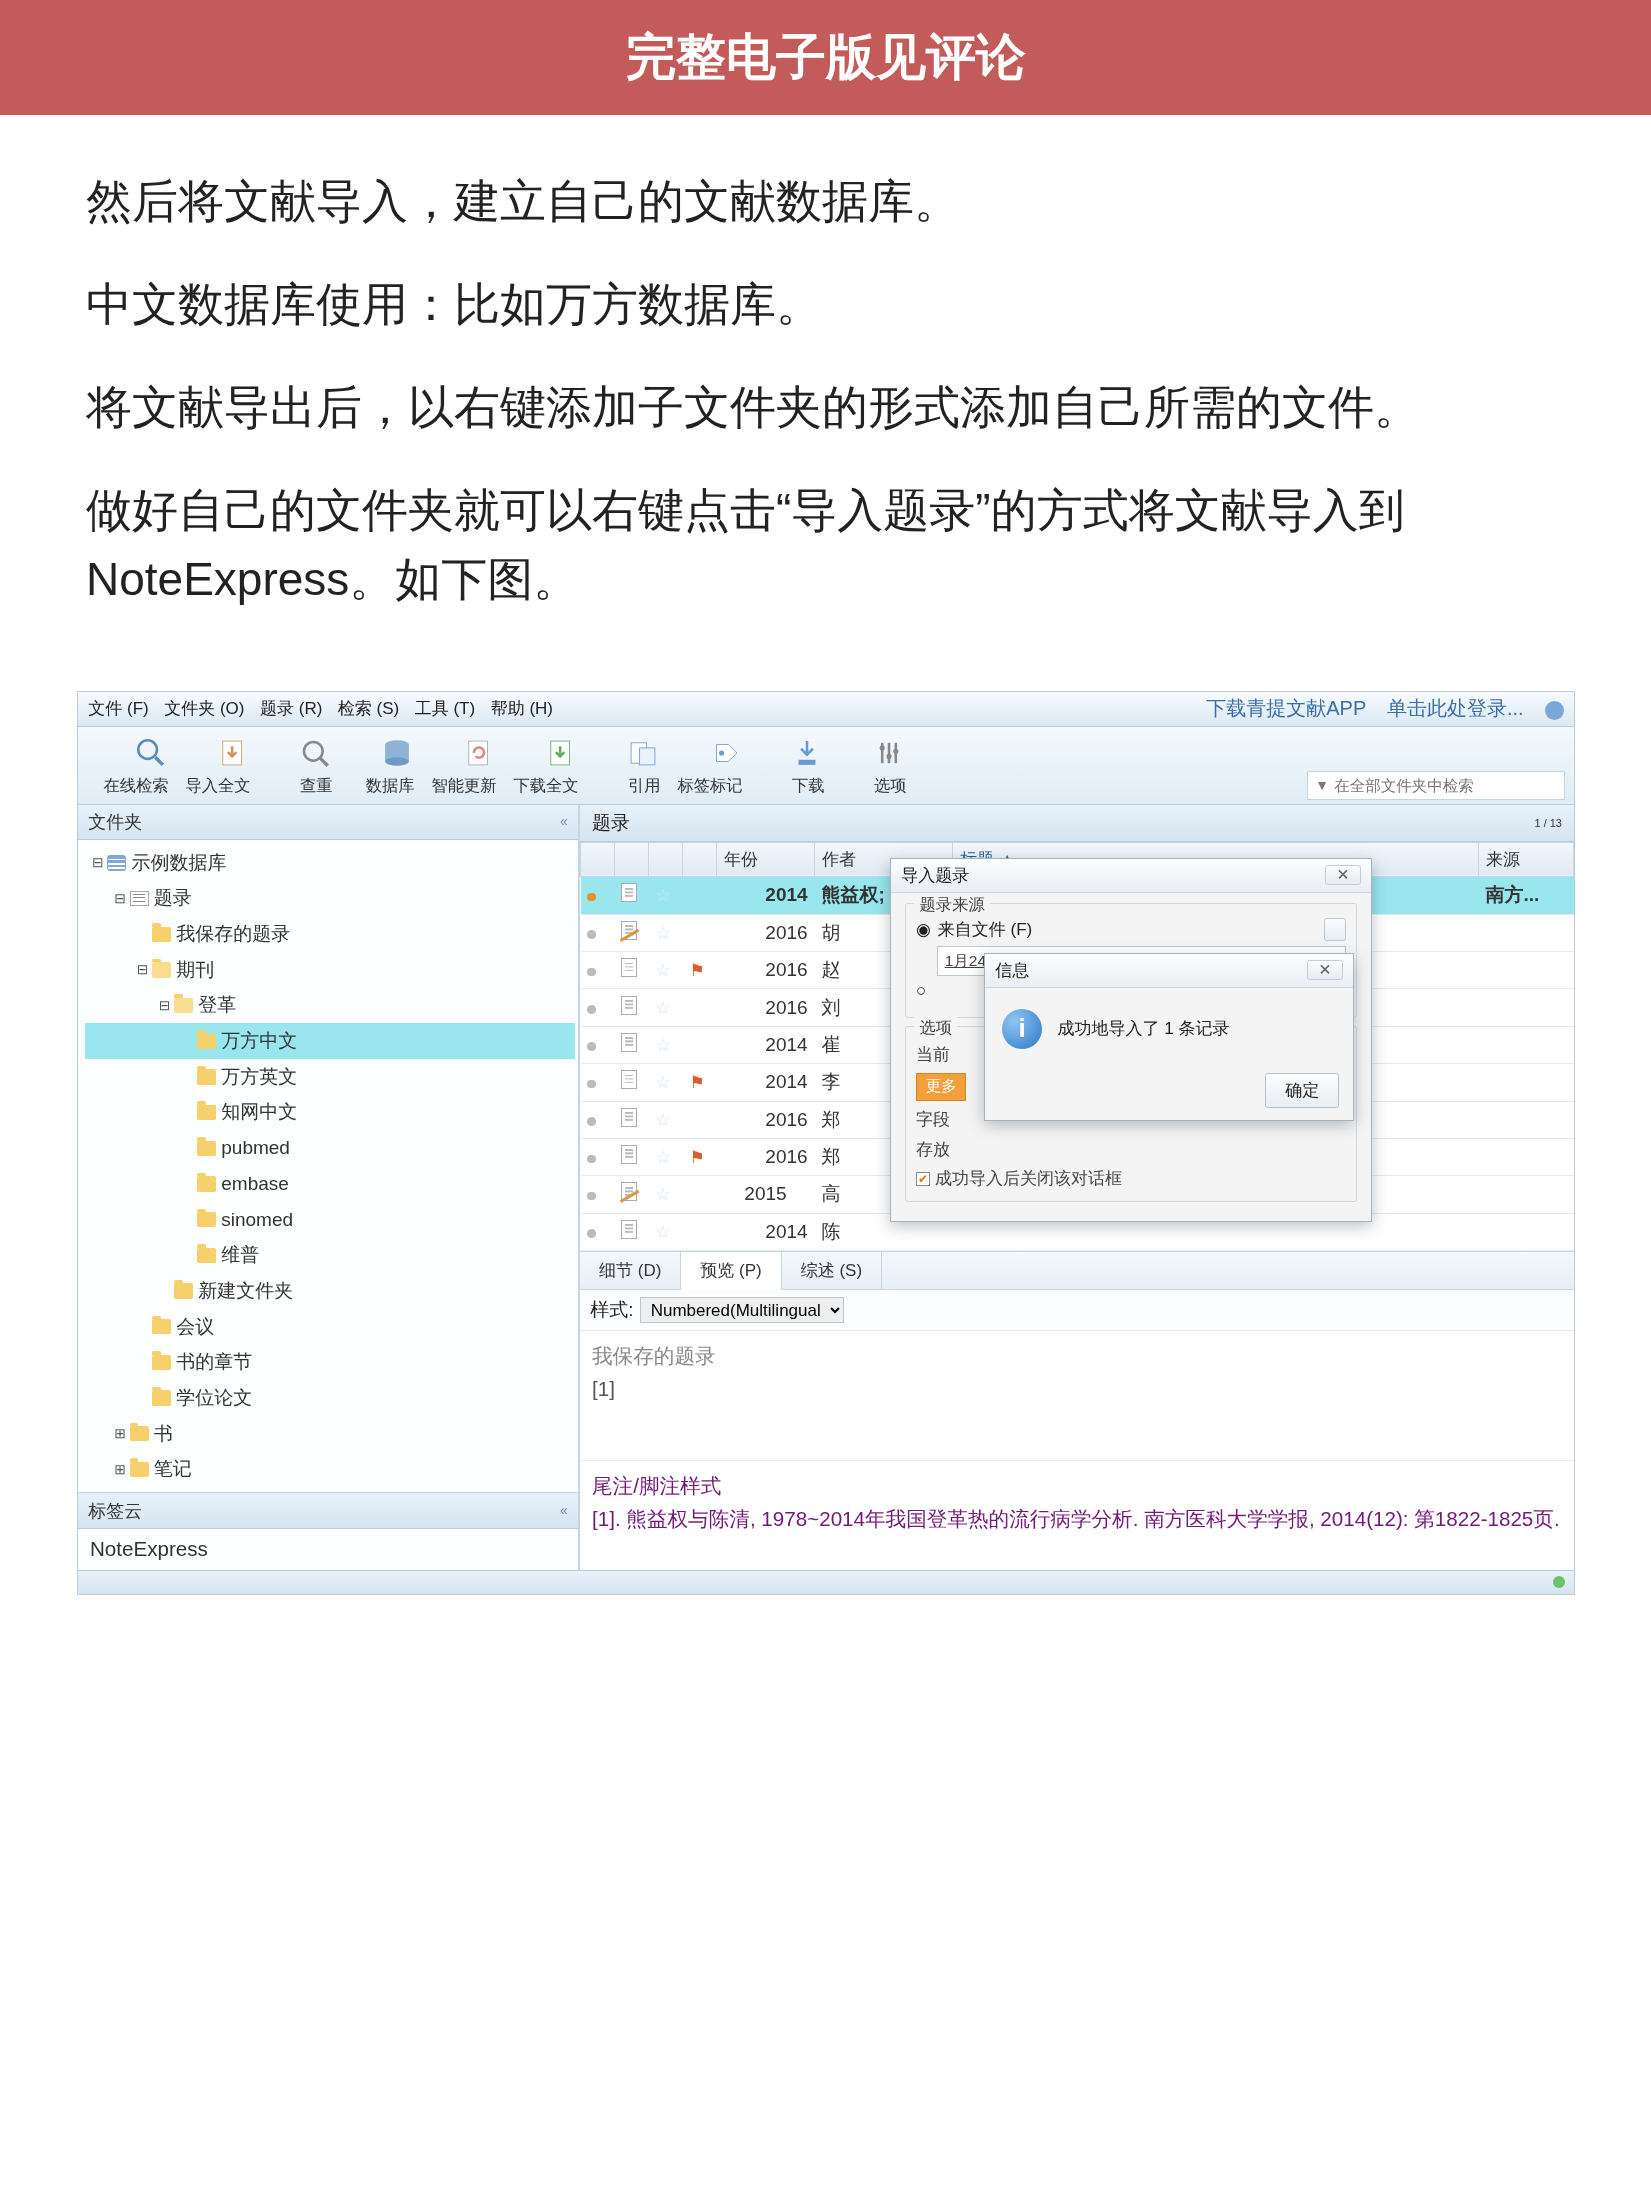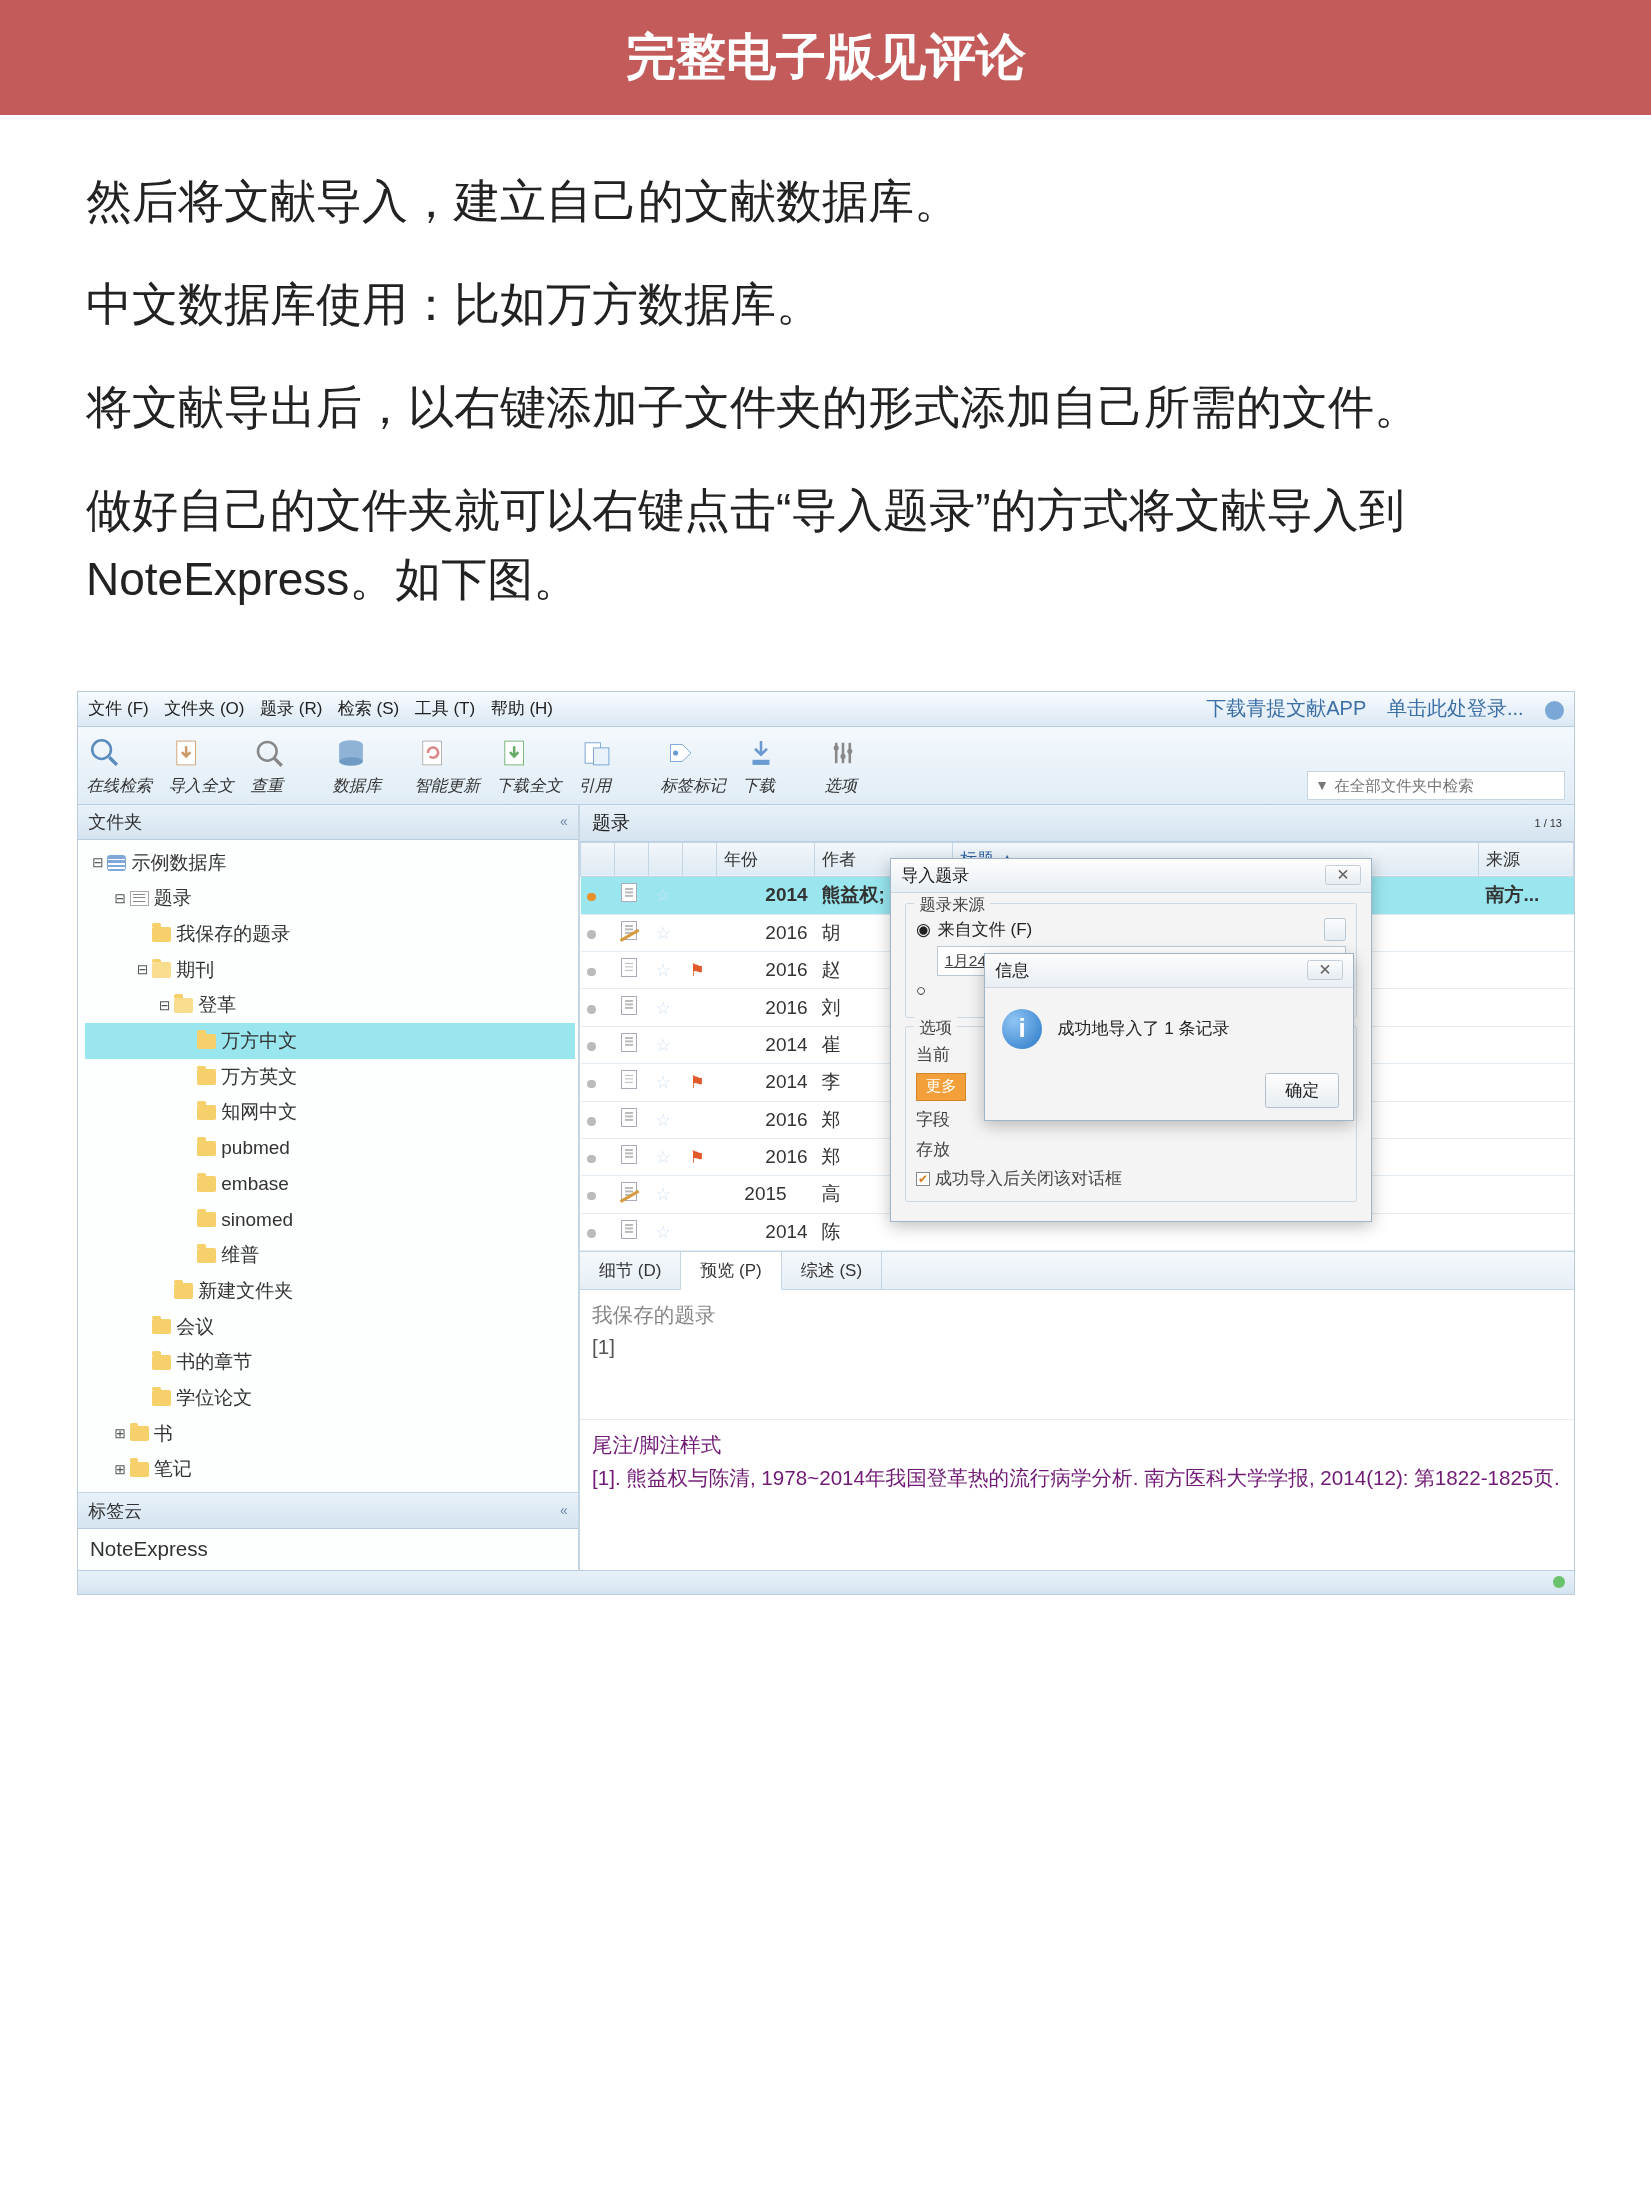--- a/index.html
+++ b/index.html
@@ -7,21 +7,21 @@
   .banner { background: #c35b5b; color: #fff; text-align: center; padding: 24px 0; font-size: 50px; font-weight: bold; }
   .body-text { padding: 52px 86px 26px 86px; }
   .body-text p { font-size: 46px; line-height: 1.5; margin-bottom: 34px; color: #222; }
   .app-wrap { margin: 17px 77px 52px 77px; border: 0.9px solid #bcd; background: #eaf3fb; font-size: 19px; color: #222; }
   .menubar { display: flex; align-items: center; background: linear-gradient(#f7fbff,#dbe8f3); border-bottom: 0.9px solid #b8cde0; padding: 3.4px 10.3px; }
   .menubar .menu-item { margin-right: 15.5px; font-size: 17px; }
   .menubar .right-links { margin-left: auto; font-size: 20px; color: #3b6ea5; }
   .menubar .right-links span { margin-left: 15.5px; }
   .user-badge { display:inline-flex; width:19px; height:19px; border-radius:50%; background:#7aa7d6; margin-left:8.6px; vertical-align: middle;}
   .toolbar { display: flex; align-items: flex-end; background: linear-gradient(#f4f9fd,#e0ecf5); border-bottom: 0.9px solid #b8cde0; padding: 5.2px 8.6px 3.4px 8.6px; }
-  .tool-btn { display: flex; flex-direction: column; align-items: flex-start; width: 82px; padding: 3.4px 0; font-size: 16.3px; color: #333; font-style: italic; }
+  .tool-btn { display: flex; flex-direction: column; align-items: flex-end; width: 82px; padding: 3.4px 0; font-size: 16.3px; color: #333; }
   .tool-btn .ico { width: 36px; height: 36px; margin-bottom: 3.4px; display:flex; align-items:center; justify-content:center;}
   .searchbox { margin-left: auto; display: flex; align-items: center; background:#fff; border:0.9px solid #c4d6e4; padding:3.4px 6.9px; width:258px; height:29px;}
   .searchbox .tri { color:#777; margin-right:5.2px; font-size:13.8px;}
   .searchbox input { border:none; outline:none; flex:1; font-size:15.5px; color:#888;}
   .main { display: flex; background:#fff; }
   .left-pane { width: 501px; border-right:0.9px solid #c4d6e4; background:#fdfefe; display:flex; flex-direction:column;}
   .pane-header { background: linear-gradient(#e8f1f9,#d5e4f0); border-bottom:0.9px solid #b8cde0; padding:5.2px 10.3px; font-size:18px; color:#333; display:flex; align-items:center;}
   .pane-header .chev { margin-left:auto; color:#6b8aa8; font-size:13.8px;}
   .tree { padding: 5.2px 3.4px 5.2px 6.9px; font-size:19px; line-height:1.7; color:#333; flex:1; overflow:hidden;}
   .tree-row { display:flex; align-items:center; padding:1.7px 3.4px; }
@@ -442,20 +442,24 @@
               <td style="font-weight:normal"></td>
             </tr>
           </tbody>
       </table>
 
       <div class="detail-tabs">
         <div class="dtab">细节 (D)</div>
         <div class="dtab active">预览 (P)</div>
         <div class="dtab">综述 (S)</div>
       </div>
+      <div class="style-row">
+        <span>样式:</span>
+        <select><option>Numbered(Multilingual</option></select>
+      </div>
       <div class="preview-body">
         <div class="lbl">我保存的题录</div>
         <div>[1]</div>
       </div>
       <div class="footnote">
         <div class="lbl">尾注/脚注样式</div>
         <div>[1].    熊益权与陈清, 1978~2014年我国登革热的流行病学分析. 南方医科大学学报, 2014(12): 第1822-1825页.</div>
       </div>
 
       <div class="dialog" style="left:310px; top:53px; width:482px;">

